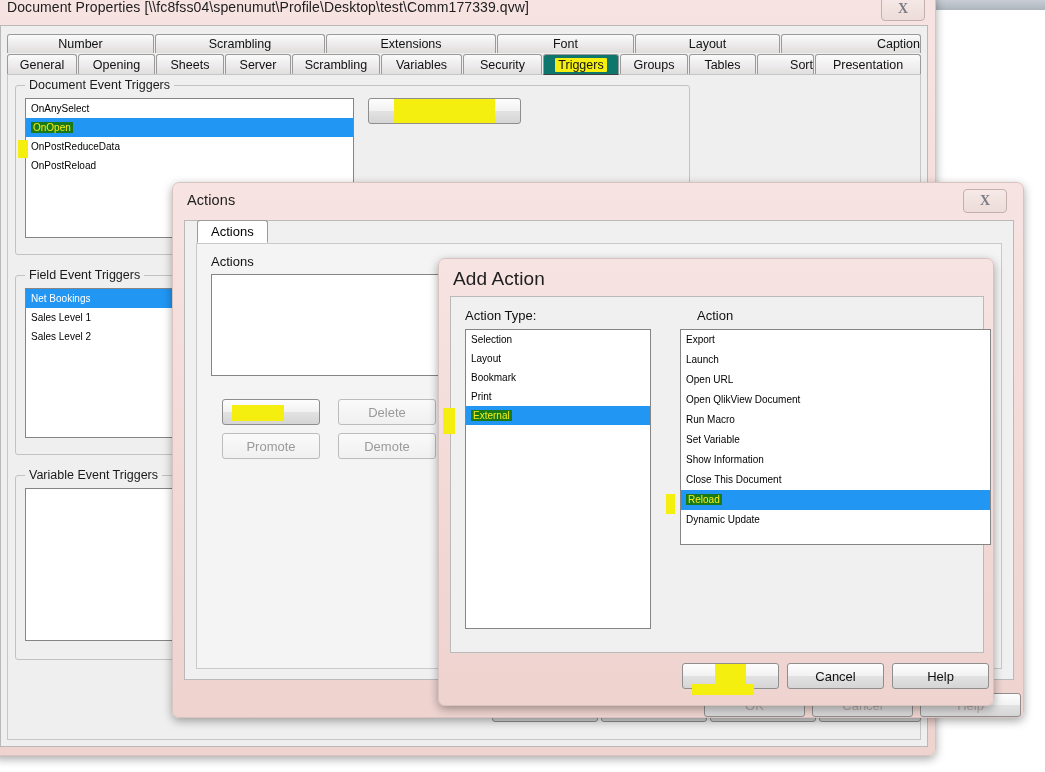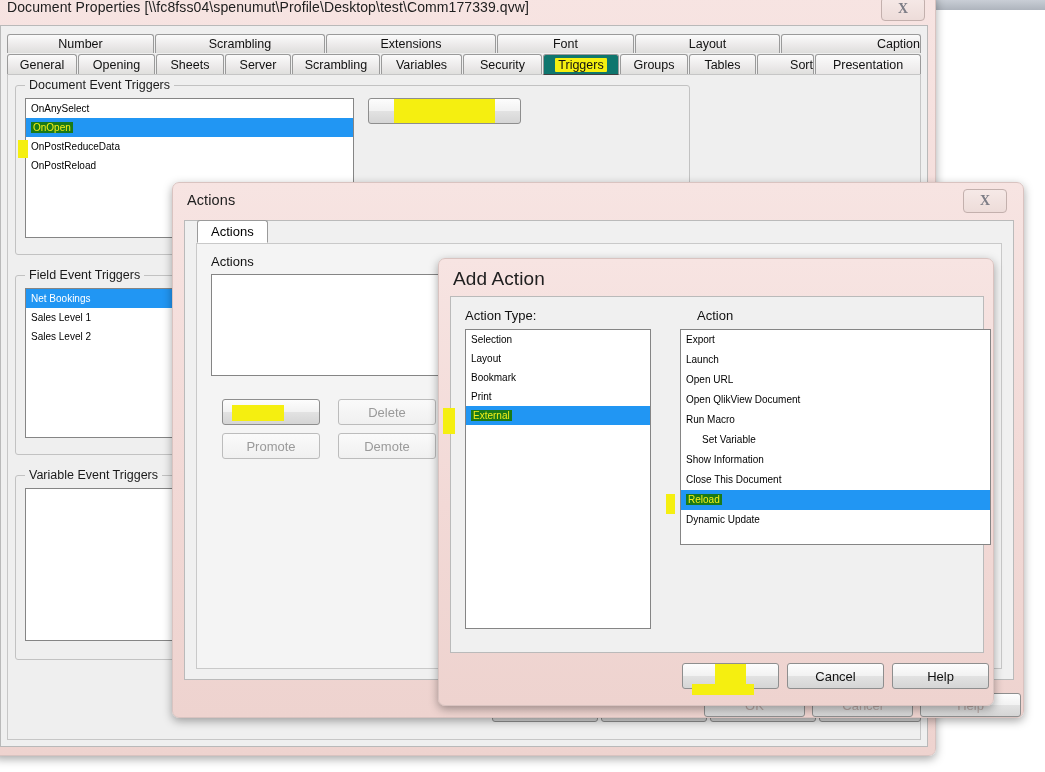--- a/index.html
+++ b/index.html
@@ -378,21 +378,21 @@
         <span class="grn">External</span>
       </div>
     </div>
 
     <div class="listbox" style="left:229px;top:32px;width:311px;height:216px;">
       <div class="lb-item" style="height:20px;line-height:20px;">Export</div>
       <div class="lb-item" style="height:20px;line-height:20px;">Launch</div>
       <div class="lb-item" style="height:20px;line-height:20px;">Open URL</div>
       <div class="lb-item" style="height:20px;line-height:20px;">Open QlikView Document</div>
       <div class="lb-item" style="height:20px;line-height:20px;">Run Macro</div>
-      <div class="lb-item" style="height:20px;line-height:20px;margin-left:16px;">Set Variable</div>
+      <div class="lb-item" style="height:20px;line-height:20px;">Set Variable</div>
       <div class="lb-item" style="height:20px;line-height:20px;">Show Information</div>
       <div class="lb-item" style="height:20px;line-height:20px;">Close This Document</div>
       <div class="lb-item sel" style="height:20px;line-height:20px;">
         <span class="grn">Reload</span>
       </div>
       <div class="lb-item" style="height:20px;line-height:20px;">Dynamic Update</div>
     </div>
   </div>
 
   <div class="btn" style="left:243px;top:404px;width:97px;height:26px;line-height:25px;">

